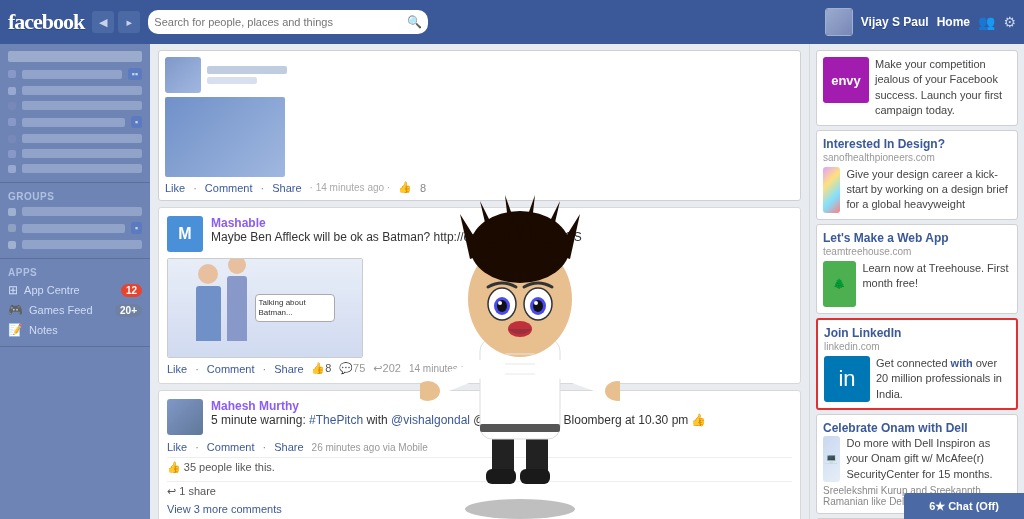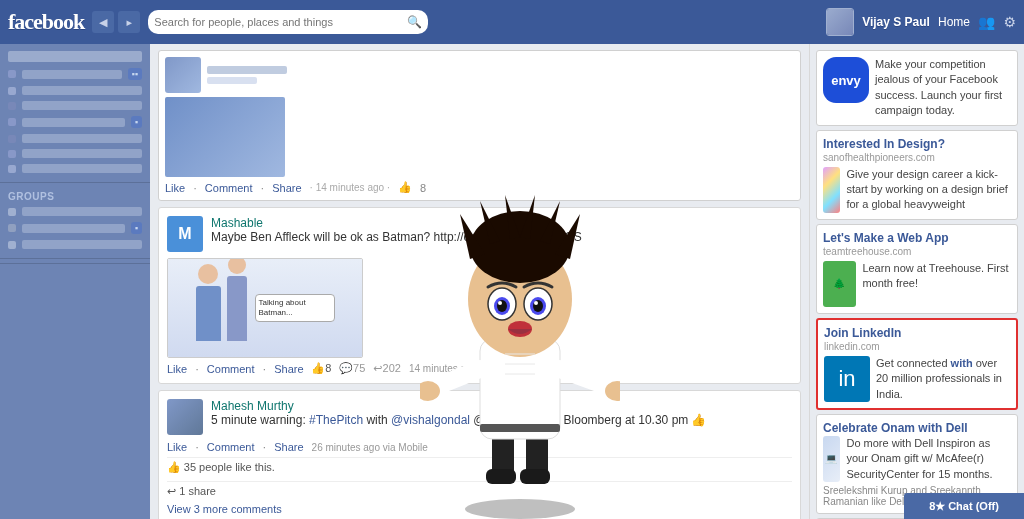--- a/index.html
+++ b/index.html
@@ -88,21 +88,21 @@
     }
     #user-name {
       color: white;
       font-size: 12px;
       font-weight: bold;
       text-shadow: 0 1px 0 #2a4480;
     }
     #home-link {
       color: white;
       font-size: 12px;
-      font-weight: normal;
+      font-weight: bold;
     }
     .nav-icon-right {
       color: #c8d2e8;
       font-size: 14px;
     }
 
     
     #main-layout {
       display: flex;
       height: calc(519px - 44px);
@@ -230,22 +230,22 @@
       color: white;
       font-weight: bold;
       font-size: 16px;
       flex-shrink: 0;
     }
     .post-avatar.mashable {
       background: #4a90d9;
     }
     .post-user-name {
       font-size: 12px;
-      font-weight: normal;
-      color: #0f766e;
+      font-weight: bold;
+      color: #8b5cf6;
     }
     .post-content {
       font-size: 12px;
       color: #333;
       margin-bottom: 6px;
     }
     .post-actions {
       display: flex;
       gap: 8px;
       font-size: 11px;
@@ -318,24 +318,23 @@
       height: 46px;
       border-radius: 3px;
       flex-shrink: 0;
       display: flex;
       align-items: center;
       justify-content: center;
       font-weight: bold;
       font-size: 18px;
     }
     .ad-img.envy-img {
-      background: #1d4ed8;
+      background: #a21caf;
       color: white;
       font-size: 13px;
-      border-radius: 13px;
     }
     .ad-img.linkedin-img {
       background: #0077b5;
       color: white;
       font-size: 22px;
       font-weight: normal;
       font-family: Arial;
     }
     .ad-text {
       font-size: 11px;
@@ -523,20 +522,37 @@
         <div class="sidebar-count" style="font-size:9px;">▪</div>
       </div>
       <div class="sidebar-item">
         <div class="sidebar-dot" style="background:#a0b0d0;"></div>
         <div class="sidebar-label"></div>
       </div>
     </div>
 
     <div class="sidebar-divider"></div>
 
+    <div id="apps-section" class="sidebar-section">
+      <div class="sidebar-section-header">APPS</div>
+      <div class="app-item">
+        <span class="app-icon">⊞</span>
+        <span class="app-label">App Centre</span>
+        <span class="app-badge">12</span>
+      </div>
+      <div class="app-item">
+        <span class="app-icon">🎮</span>
+        <span class="app-label">Games Feed</span>
+        <span class="app-badge-gray">20+</span>
+      </div>
+      <div class="app-item">
+        <span class="app-icon">📝</span>
+        <span class="app-label">Notes</span>
+      </div>
+    </div>
 
     <div class="sidebar-divider"></div>
   </div>
 
   <div id="center-feed">
     <div class="feed-scroll-area">
 
       <div style="margin:6px 8px; background:white; border:1px solid #d0d0d0; border-radius:3px; padding:6px;">
         <div style="display:flex; align-items:center; gap:6px; margin-bottom:4px;">
           <div style="width:36px;height:36px;background:linear-gradient(135deg,#8098c8,#a0b8e0);border-radius:3px;"></div>
@@ -727,14 +743,14 @@
 
     <div class="ad-card" style="min-height:30px;">
       
       
     </div>
 
   </div>
 </div>
 
 <div id="chat-bar">
-  <span>8★ Chat (Off)</span>
+  <span>6★ Chat (Off)</span>
 </div>
 
 </body></html>

